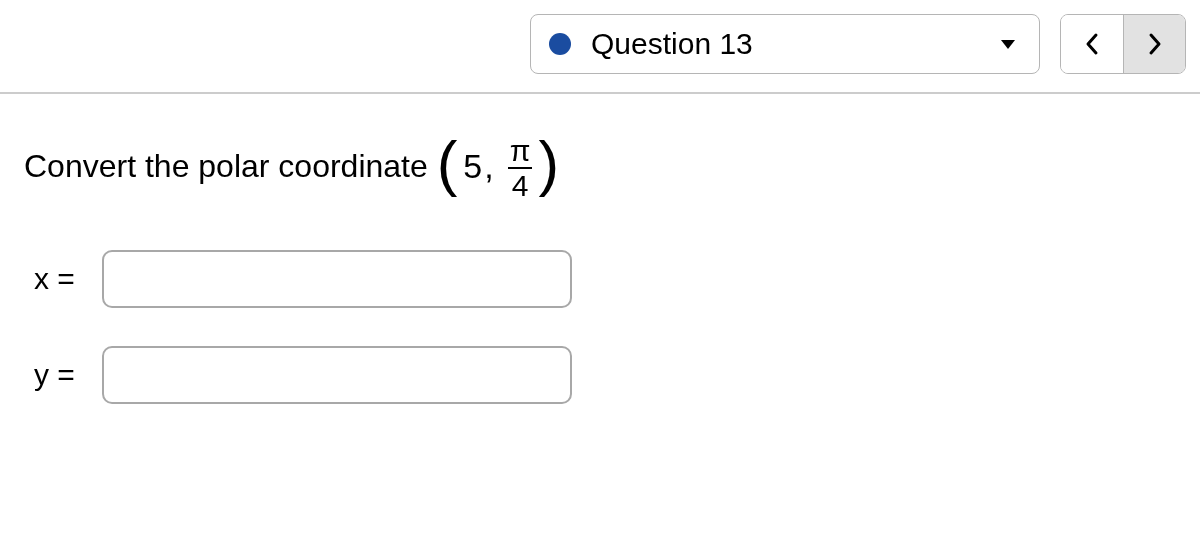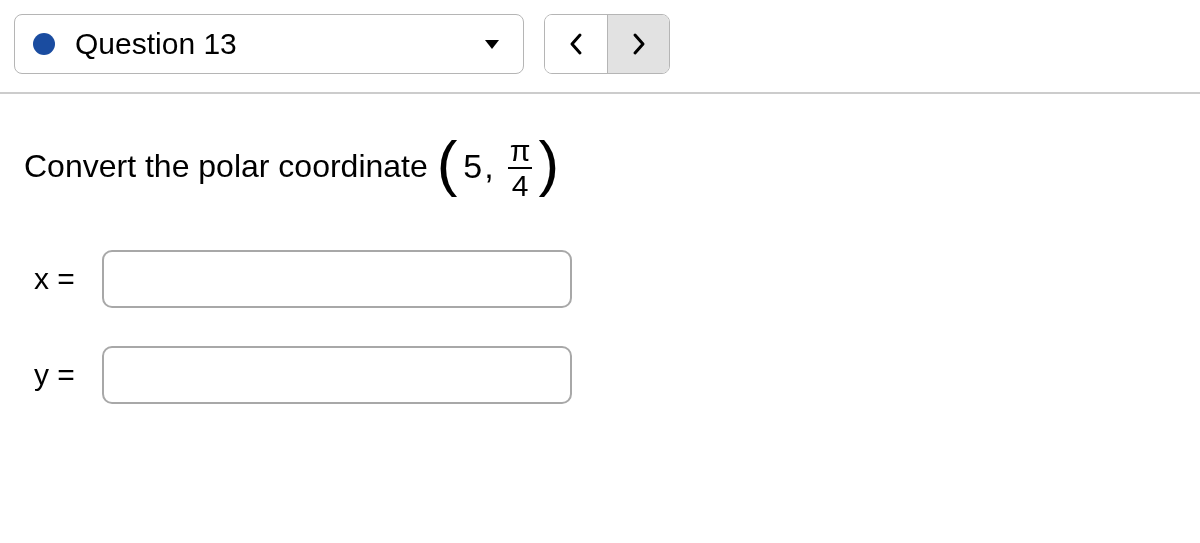--- a/index.html
+++ b/index.html
@@ -13,20 +13,21 @@
       width: 1200px;
       height: 543px;
       padding: 14px;
       font-size: 28px;
     }
     .header-row {
       display: flex;
       align-items: stretch;
       gap: 20px;
       margin-bottom: 18px;
+      justify-content: flex-end;
     }
     .question-dropdown {
       display: flex;
       align-items: center;
       border: 1px solid #b5b5b5;
       border-radius: 8px;
       background: #fff;
       padding: 10px 18px;
       width: 510px;
       height: 60px;

